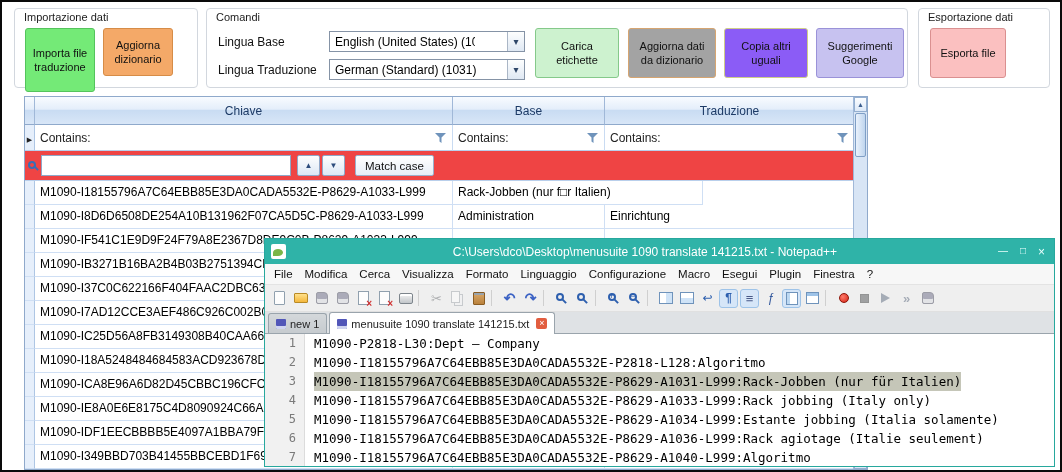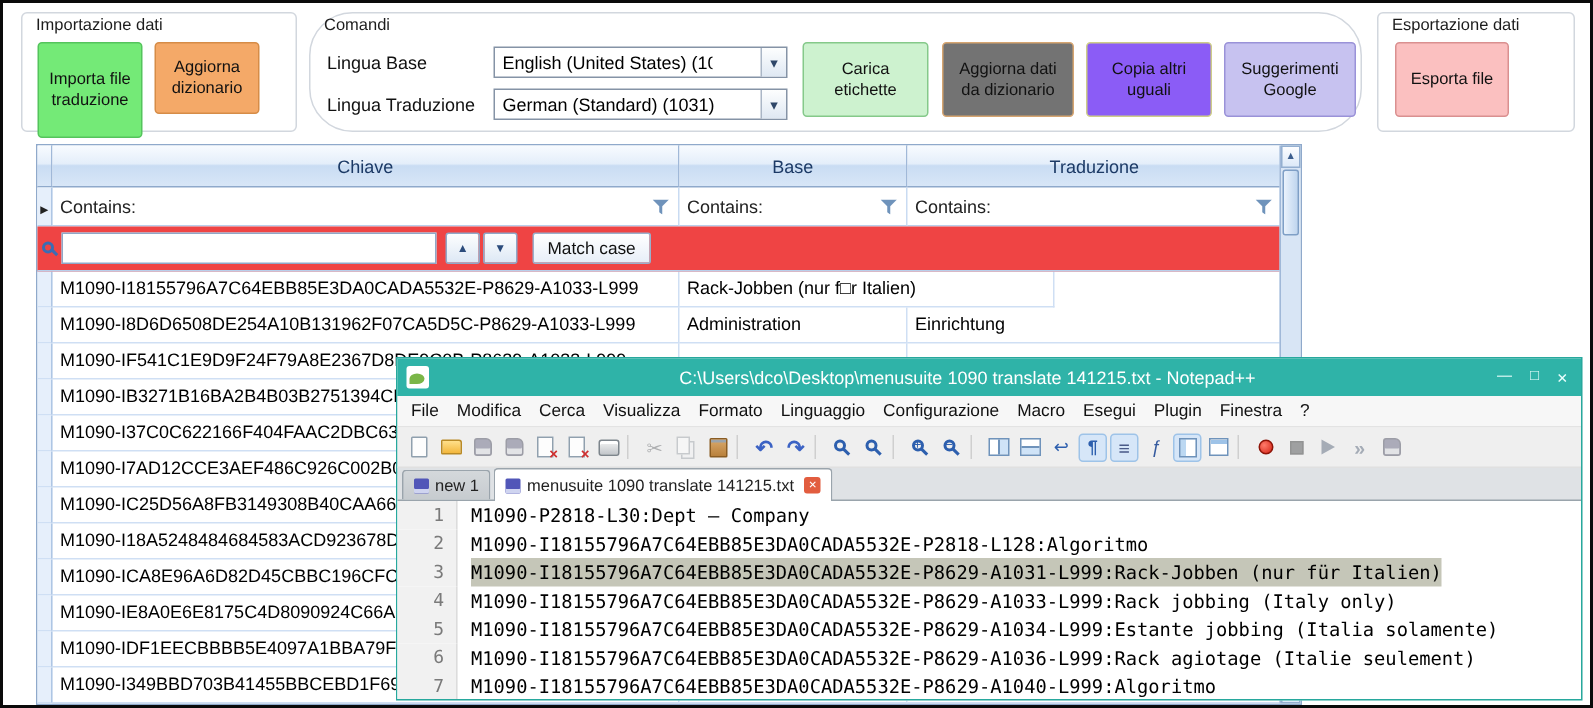--- a/index.html
+++ b/index.html
@@ -4,29 +4,29 @@
 <style>
   * { box-sizing: border-box; margin:0; padding:0; }
   html,body { width:1062px; height:472px; }
   body { font-family:"Liberation Sans", sans-serif; background:#fff; position:relative; overflow:hidden; }
   #stage { position:absolute; inset:0; border:2px solid #0a0a0a; background:#fff; }
 
   
   .groupbox { position:absolute; border:1px solid #d2d7de; border-radius:4px; background:#fff; }
   .gb-label { position:absolute; top:2px; left:9px; font-size:11px; color:#1c1c1c; white-space:nowrap; }
   #gb-import  { left:12px;  top:6px; width:184px; height:80px; }
-  #gb-comandi { left:204px; top:6px; width:702px; height:80px;border-radius:29px; }
+  #gb-comandi { left:204px; top:6px; width:702px; height:80px; }
   #gb-export  { left:916px; top:6px; width:132px; height:80px; }
 
   .btn { position:absolute; border-radius:3px; font-size:11px; color:#111; text-align:center;
          display:flex; align-items:center; justify-content:center; padding:2px 4px; line-height:1.3; cursor:default; }
   #btn-import   { left:10px; top:19px; width:70px; height:64px; background:#74ea77; border:1px solid #54c45c; }
   #btn-aggdiz   { left:88px; top:19px; width:70px; height:48px; background:#f4a968; border:1px solid #d68c47; }
   #btn-carica   { left:328px; top:19px; width:84px; height:50px; background:#cdf2cf; border:1px solid #85c98a; }
-  #btn-aggdati  { left:421px; top:19px; width:88px; height:50px; background:#737373; border:1px solid #d6a571; }
+  #btn-aggdati  { left:421px; top:19px; width:88px; height:50px; background:#a3a3a3; border:1px solid #d6a571; }
   #btn-copia    { left:517px; top:19px; width:84px; height:50px; background:#8b5cf6; border:1px solid #cecd89; }
   #btn-sugg     { left:609px; top:19px; width:88px; height:50px; background:#c7c2f0; border:1px solid #9a92d8; }
   #btn-esporta  { left:11px; top:19px; width:76px; height:50px; background:#fbc0c0; border:1px solid #da9090; }
 
   .field-label { position:absolute; font-size:12px; color:#111; white-space:nowrap; }
   #lbl-base { left:11px; top:26px; }
   #lbl-trad { left:11px; top:54px; }
 
   .combo { position:absolute; width:196px; height:21px; background:#fff; border:1px solid #8593a6;
            display:flex; align-items:center; font-size:12px; color:#000; }

